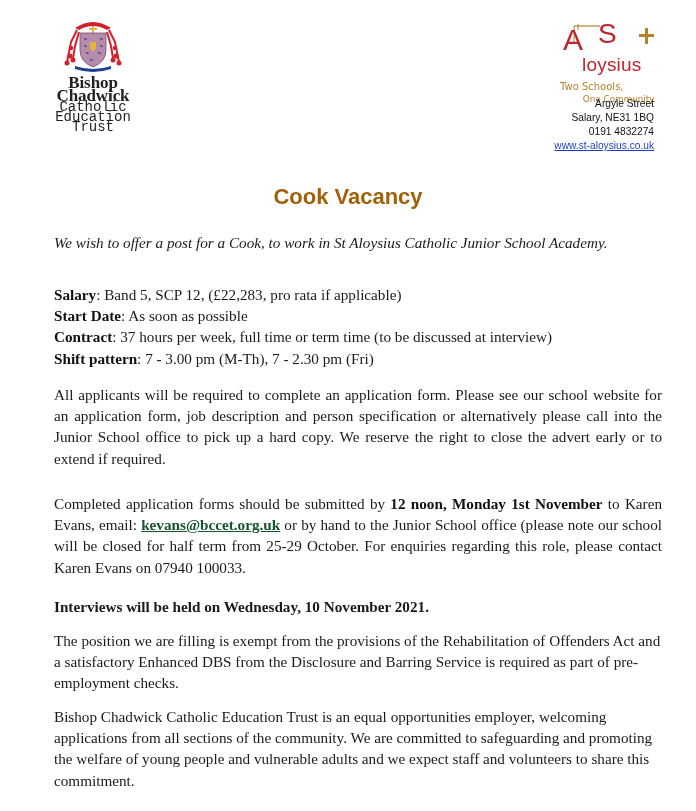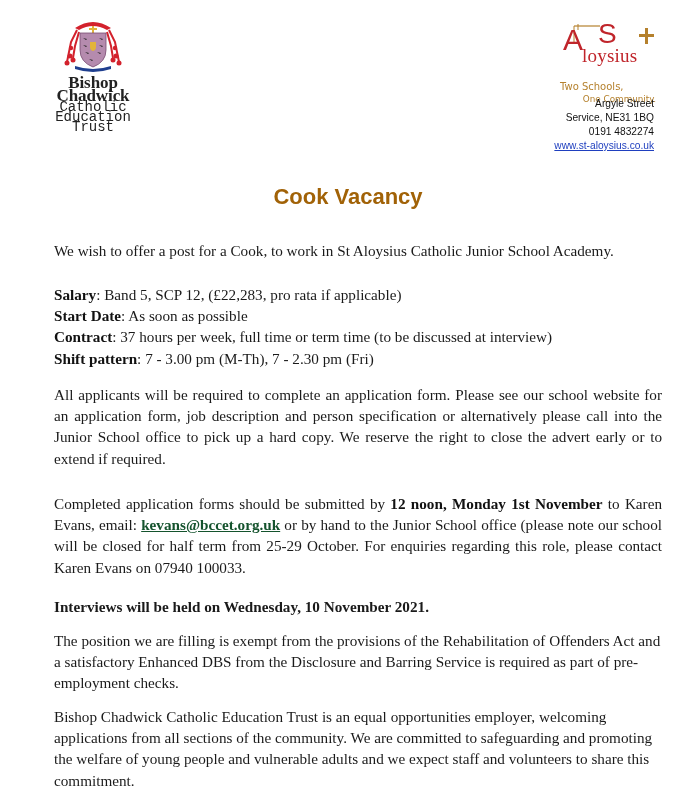--- a/index.html
+++ b/index.html
@@ -12,21 +12,21 @@
   
   .bc-logo { position: absolute; left: 38px; top: 18px; width: 110px; text-align: center; }
   .bc-crest { display: block; margin: 0 auto 2px auto; }
   .bc-name { font-family: "Liberation Serif", serif; font-size: 17px; font-weight: bold; color: #222; line-height: 13px; letter-spacing: -0.1px; }
   .bc-sub { font-family: Liberation Mono, monospace; font-size: 14px; color: #222; line-height: 10px; }
 
   
   .sa-logo { position: absolute; left: 560px; top: 22px; width: 110px; }
   .sa-word { position: relative; height: 46px; }
   .sa-text-big { position: absolute; left: 3px; top: 3px; font-family: "Liberation Sans", sans-serif; font-size: 30px; color: #c0252b; font-weight: normal; letter-spacing: -1px; line-height: 30px; }
-  .sa-text-small { position: absolute; left: 22px; top: 24px; font-family: Liberation Serif, serif; font-size: 19px; color: #c0252b; line-height: 19px; letter-spacing: 0.2px; }
+  .sa-text-small { position: absolute; left: 22px; top: 33px; font-family: Liberation Sans, sans-serif; font-size: 19px; color: #c0252b; line-height: 19px; letter-spacing: 0.2px; }
   .sa-tag1 { font-family: "DejaVu Sans", sans-serif; font-size: 10px; color: #b5812d; padding-right: 14px; line-height: 13px; margin-top: 12px; }
   .sa-tag2 { font-family: "DejaVu Sans", sans-serif; font-size: 8.8px; color: #b5812d; text-align: right; padding-right: 14px; line-height: 12px; }
 
   .address { position: absolute; right: 42px; top: 97px; text-align: right; font-family: "Liberation Sans", sans-serif; font-size: 10.2px; line-height: 14px; color: #111; }
   .address a { color: #1f3fbf; text-decoration: underline; }
 
   
   .title { position: absolute; left: 0; width: 696px; top: 184px; text-align: center; font-family: "Liberation Sans", sans-serif; font-weight: bold; font-size: 22px; color: #a16207; }
 
   .p { position: absolute; left: 54px; width: 608px; font-size: 15.2px; line-height: 21.2px; color: #1a1a1a; }
@@ -86,28 +86,28 @@
       <span class="sa-text-big">A</span>
       <span class="sa-text-small">loysius</span>
       <span style="position:absolute;left:38px;top:-2px;font-family:'Liberation Sans',sans-serif;font-size:28px;color:#c0252b;line-height:28px;">S</span>
     </div>
     <div class="sa-tag1">Two Schools,</div>
     <div class="sa-tag2">One Community.</div>
   </div>
 
   <div class="address">
     <div>Argyle Street</div>
-    <div>Service, NE31 1BQ</div>
+    <div>Salary, NE31 1BQ</div>
     <div>0191 4832274</div>
     <div><a>www.st-aloysius.co.uk</a></div>
   </div>
 
   <div class="title">Cook Vacancy</div>
 
-  <div class="p" style="top:240px;">We wish to offer a post for a Cook, to work in St Aloysius Catholic Junior School Academy.</div>
+  <div class="p" style="top:232px;font-style:italic;">We wish to offer a post for a Cook, to work in St Aloysius Catholic Junior School Academy.</div>
 
   <div class="p" style="top:284px;">
     <div><b>Salary</b><span>: Band 5, SCP 12, (£22,283, pro rata if applicable)</span></div>
     <div><b>Start Date</b><span>: As soon as possible</span></div>
     <div><b>Contract</b><span>: 37 hours per week, full time or term time (to be discussed at interview)</span></div>
     <div><b>Shift pattern</b><span>: 7 - 3.00 pm (M-Th), 7 - 2.30 pm (Fri)</span></div>
   </div>
 
   <div class="p justify" style="top:384px;">All applicants will be required to complete an application form.  Please see our school website for an application form, job description and person specification or alternatively please call into the Junior School office to pick up a hard copy.  We reserve the right to close the advert early or to extend if required.</div>
 

